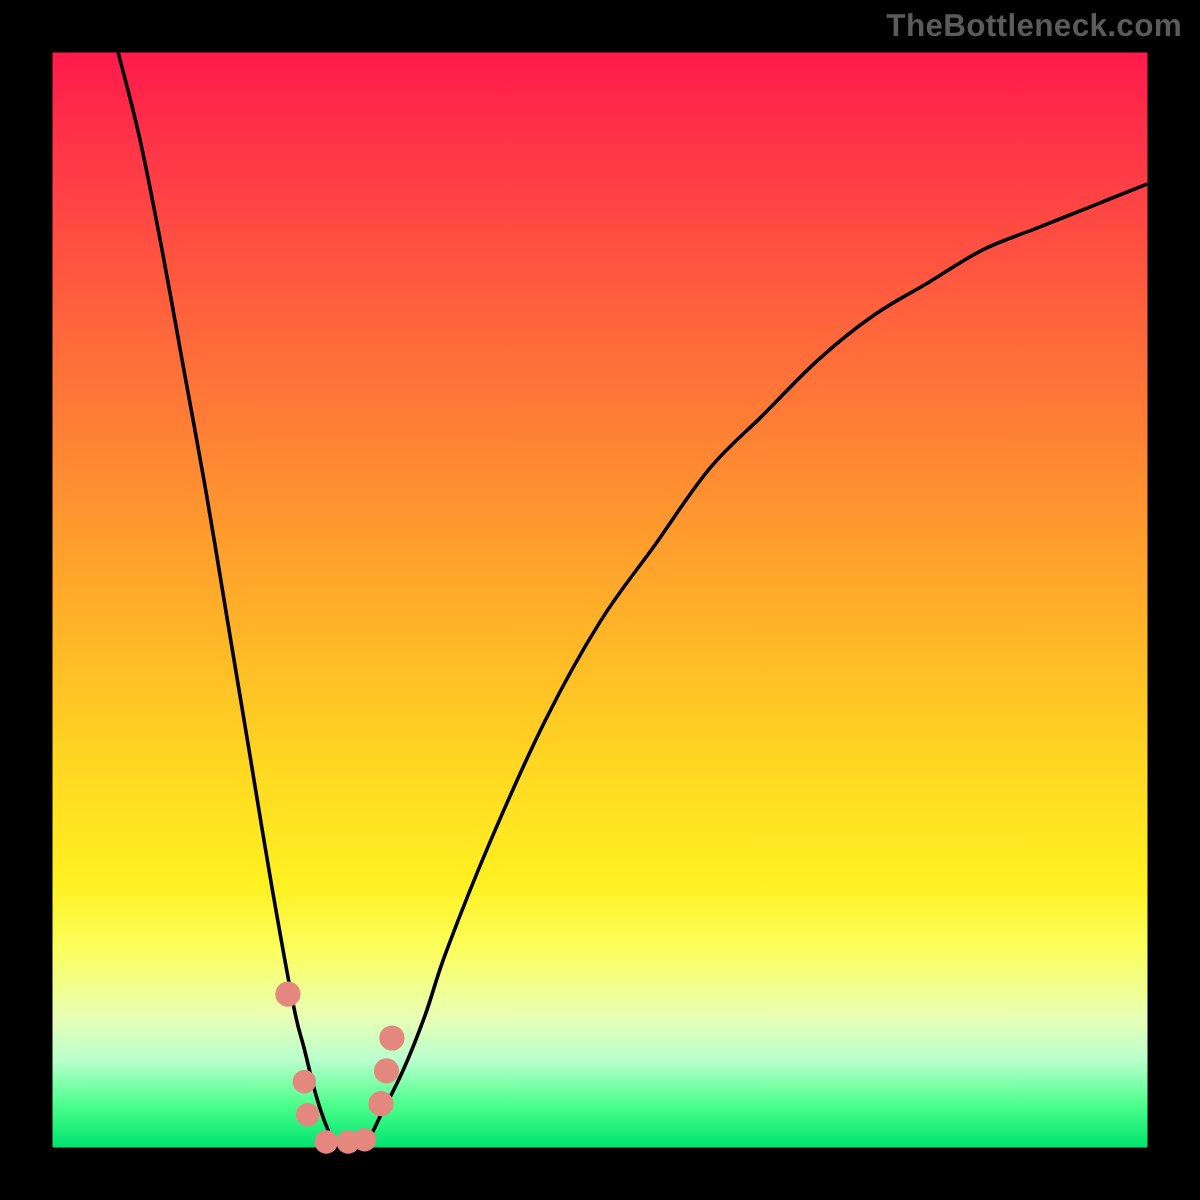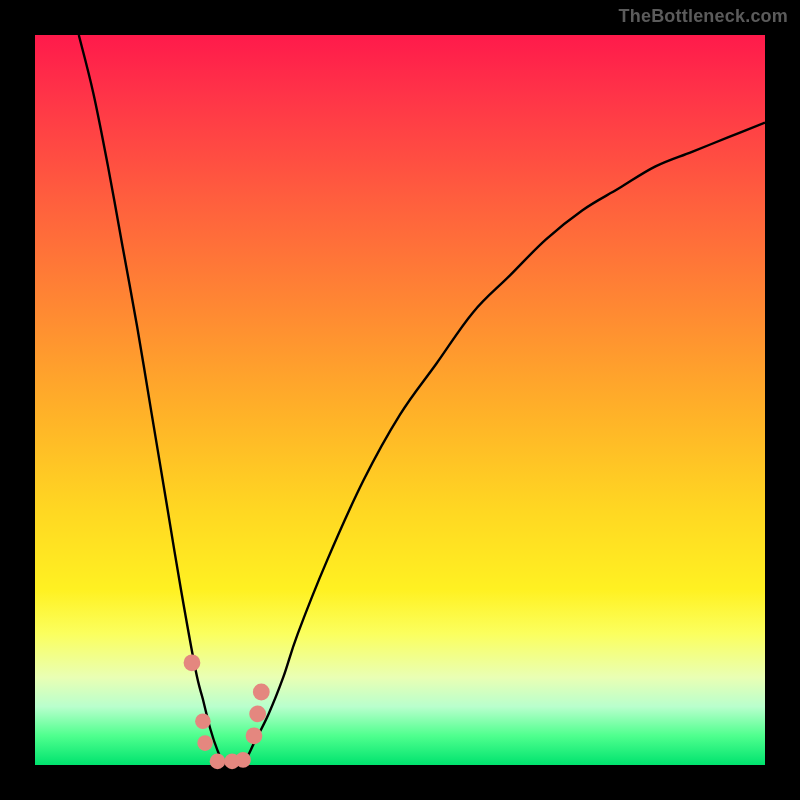--- a/index.html
+++ b/index.html
@@ -39,21 +39,21 @@
       #b9ffcd 92%,
       #4fff8e 96%,
       #00e36e 100%
     );
   }
   .attribution {
     position: absolute;
     top: 6px;
     right: 12px;
     color: #5b5b5b;
-    font-size: 18px;
+    font-size: 21px;
     font-weight: 600;
     letter-spacing: 0.2px;
     user-select: none;
   }
   svg.curve {
     position: absolute;
     left: 0;
     top: 0;
     width: 730px;
     height: 730px;

